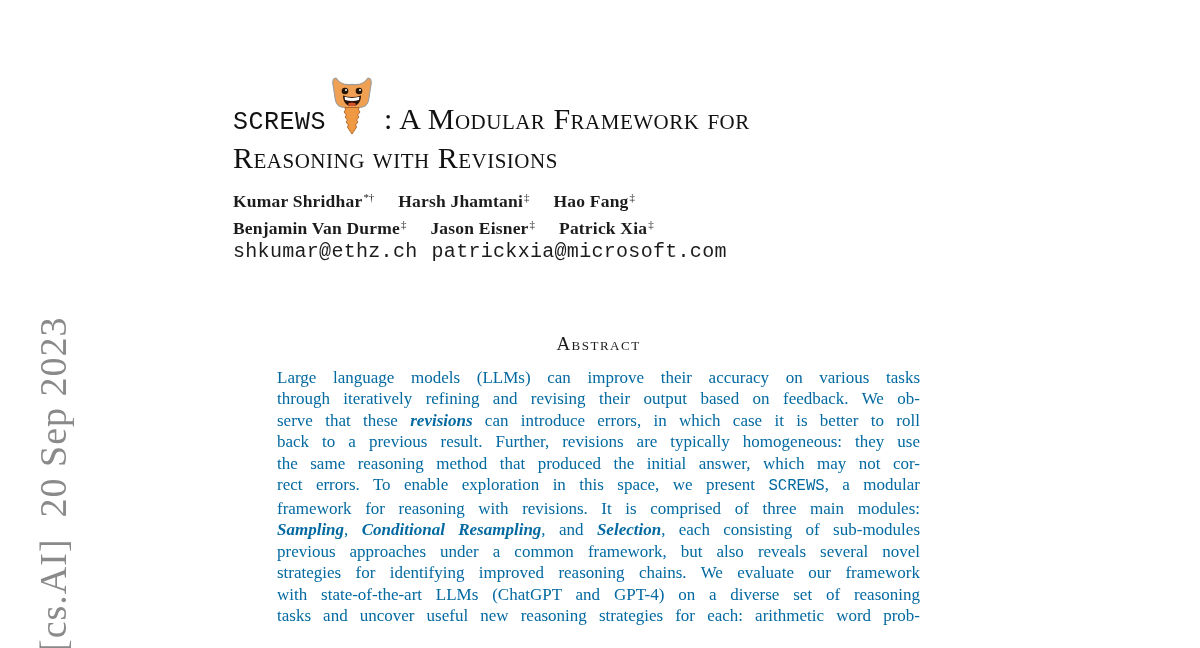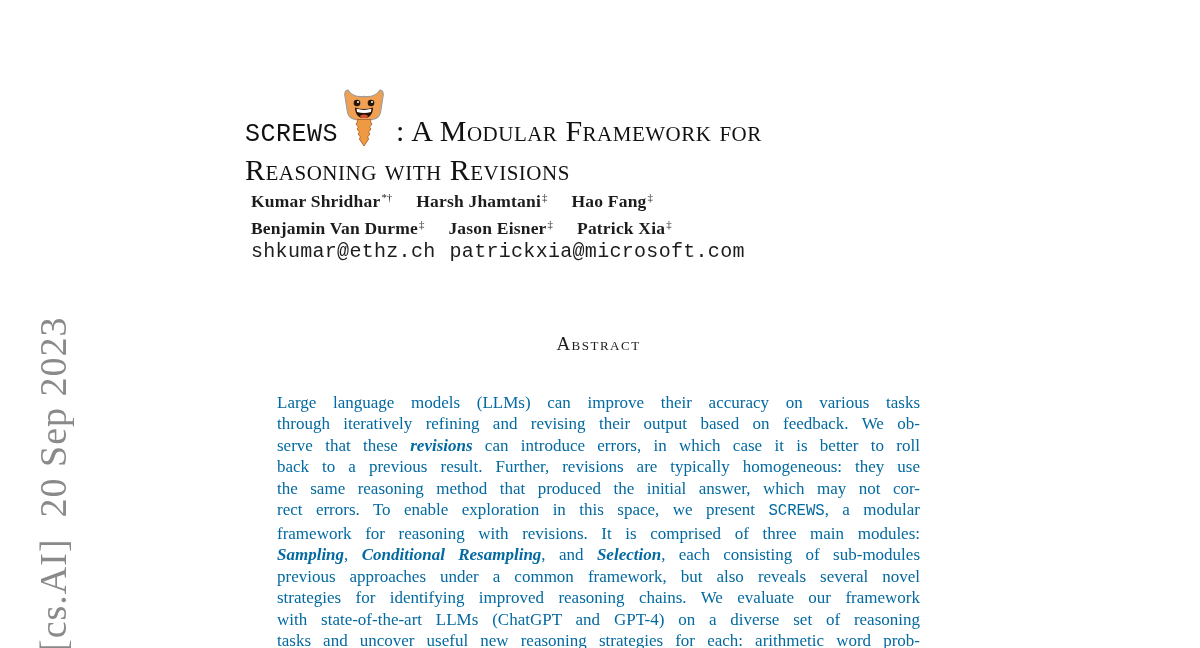--- a/index.html
+++ b/index.html
@@ -9,38 +9,38 @@
   }
   
   .arxiv-vertical{
     position:absolute;left:30px;top:652px;
     transform:rotate(-90deg);transform-origin:0 0;
     font-family:"Liberation Serif",serif;font-size:38px;line-height:46px;
     color:#8a8a8a;white-space:pre;letter-spacing:1px;
   }
   
   .title{
-    position:absolute;left:233px;top:76px;margin:12px;width:700px;
+    position:absolute;left:233px;top:76px;margin:0;width:700px;
     font-weight:400;font-size:30px;line-height:35px;color:#111111;
   }
   .title .sc{font-variant:small-caps;letter-spacing:0.5px;}
   .tt-screws{font-family:"Liberation Mono",monospace;font-size:25px;letter-spacing:0.5px;}
   .screw-icon{display:inline-block;width:40px;height:62px;vertical-align:-9px;margin:0 4px 0 6px;}
   
-  .authors{position:absolute;left:251px;top:186px;font-size:17.5px;line-height:23px;white-space:nowrap;}
+  .authors{position:absolute;left:233px;top:186px;font-size:17.5px;line-height:23px;white-space:nowrap;}
   .authors .b{font-weight:700;letter-spacing:0.2px;}
   .sup{font-size:0.62em;vertical-align:0.55em;margin-left:1px;}
   .tt{font-family:"Liberation Mono",monospace;font-size:0.92em;}
   .tt-mail{font-family:"Liberation Mono",monospace;font-size:20px;letter-spacing:0.3px;}
   .gap{display:inline-block;height:1px;}
   
   .abstract{position:absolute;left:277px;top:333px;width:643px;}
   .abs-head{
     text-align:center;font-variant:small-caps;font-size:19px;
-    letter-spacing:1.5px;margin-bottom:37px;color:#1c1c1c;
+    letter-spacing:1.5px;margin-bottom:12px;color:#1c1c1c;
   }
   .abs-body{width:643px;}
   .abs-line{
     font-size:17px;line-height:21.45px;color:#0369a1;
     text-align:justify;text-align-last:justify;
   }
   .abs-line .i{font-style:italic;font-weight:bold;}
 </style>
 </head>
 <body>

